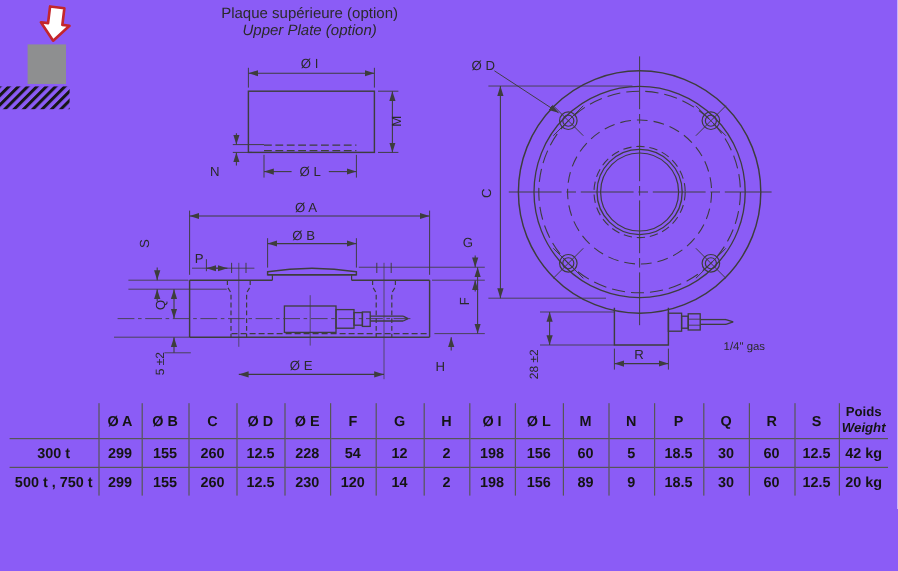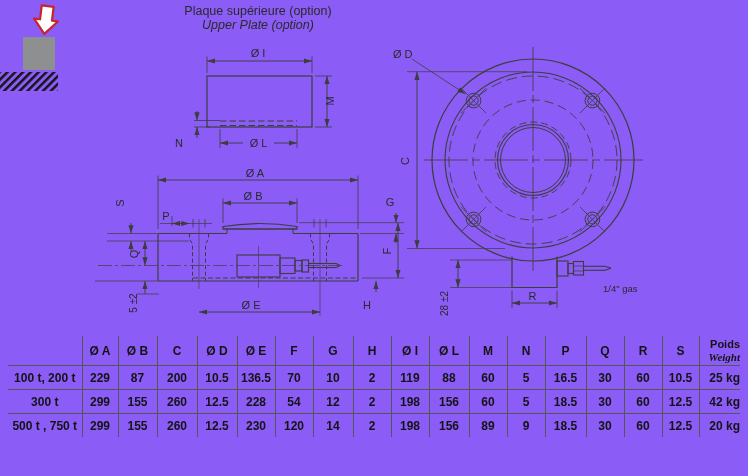--- a/index.html
+++ b/index.html
@@ -8,27 +8,27 @@
   .drawing{position:absolute;left:0;top:0;}
 
   
   .table-wrap{position:absolute;left:8px;top:336px;width:732px;}
   table.dims{border-collapse:collapse;width:732px;table-layout:fixed;
              font-family:"Liberation Sans","DejaVu Sans",sans-serif;
              color:#141414;}
   table.dims th,table.dims td{padding:0;text-align:center;vertical-align:middle;
              font-size:12px;font-weight:bold;white-space:nowrap;
              border-right:1px solid #565656;}
-  table.dims th:last-child,table.dims td:last-child{border-right:none;text-align:right;}
+  table.dims th:last-child,table.dims td:last-child{border-right:none;}
   table.dims thead th{height:29px;border-bottom:1px solid #565656;}
   table.dims tbody tr th,table.dims tbody tr td{height:23px;}
   table.dims tbody tr:not(:last-child) th,
   table.dims tbody tr:not(:last-child) td{border-bottom:1px solid #565656;}
   table.dims th.wcol div{font-size:11px;line-height:1.15;font-weight:bold;}
-  table.dims th.wcol .it{font-style:italic;font-family:Liberation Serif, serif;}
+  table.dims th.wcol .it{font-style:italic;}
   svg text{fill:#2a2a2a;font-family:"Liberation Sans","DejaVu Sans",sans-serif;}
 </style>
 </head>
 <body>
 
 <div class="page">
 
   <svg class="drawing" width="748" height="335" viewBox="0 0 748 335">
     <defs>
       <marker id="arr" orient="auto-start-reverse" markerUnits="userSpaceOnUse" markerWidth="10" markerHeight="8" refX="8.2" refY="3.5">
@@ -284,40 +284,20 @@
           <th>Q</th>
           <th>R</th>
           <th>S</th>
           <th class="wcol">
             <div>Poids</div>
             <div class="it">Weight</div>
           </th>
         </tr>
       </thead>
       <tbody>
-        <tr>
-          <th>100 t, 200 t</th>
-          <td>229</td>
-          <td>87</td>
-          <td>200</td>
-          <td>10.5</td>
-          <td>136.5</td>
-          <td>70</td>
-          <td>10</td>
-          <td>2</td>
-          <td>119</td>
-          <td>88</td>
-          <td>60</td>
-          <td>5</td>
-          <td>16.5</td>
-          <td>30</td>
-          <td>60</td>
-          <td>10.5</td>
-          <td>25 kg</td>
-        </tr>
         <tr>
           <th>300 t</th>
           <td>299</td>
           <td>155</td>
           <td>260</td>
           <td>12.5</td>
           <td>228</td>
           <td>54</td>
           <td>12</td>
           <td>2</td>

